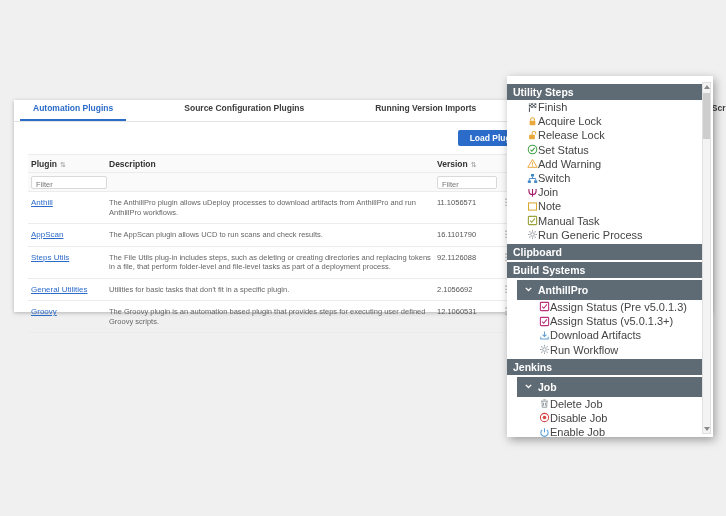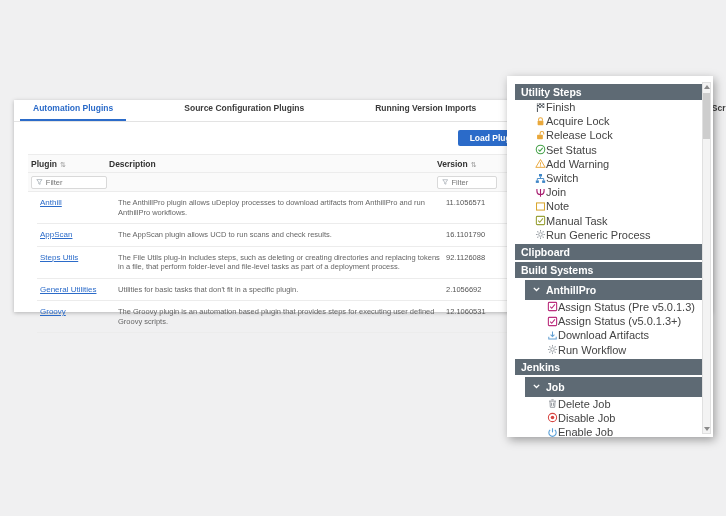--- a/index.html
+++ b/index.html
@@ -41,41 +41,41 @@
   .t-filter { background:#fafafa; height:19px; align-items:center; }
   .col-plugin { width:81px; padding-left:3px; flex:none; }
   .col-desc { width:328px; flex:none; }
   .col-version { width:62px; flex:none; }
   .col-menu { width:14px; flex:none; text-align:center; }
   .t-head .hlabel { font-weight:bold; font-size:8.5px; color:#333; }
   .sort-glyph { color:#9a9a9a; font-size:7px; margin-left:3px; }
   .filter-box {
     display:flex; align-items:center; gap:3px;
     background:#fff; border:1px solid #d9d9d9; border-radius:2px;
-    height:13px; padding:0 4px; color:#999;
+    height:13px; padding:0 4px; color:#999;flex-direction:column;
   }
   .filter-box input {
     border:none; outline:none; width:100%; font-size:7.5px; color:#555;
     font-family:"Liberation Sans", sans-serif; background:transparent;
   }
   .filter-plugin { width:76px; }
   .filter-version { width:60px; }
-  .data-row { padding:6px 0;margin-left:9px; }
+  .data-row { padding:6px 0; }
   .plugin-link { color:#2b6bc9; text-decoration:underline; cursor:pointer; font-size:8px; }
   .desc-text { color:#666; font-size:7.5px; line-height:9.5px; }
   .version-text { color:#555; font-size:7.5px; }
   .kebab { color:#777; font-size:9px; cursor:pointer; line-height:9px; }
 
   
   .panel {
     position:absolute; left:507px; top:76px; width:206px; height:361px;
     background:#fff; box-shadow:2px 3px 9px rgba(0,0,0,0.35);
     padding:8px 0 3px 0; z-index:10; overflow:hidden;
   }
-  .panel-list { width:196px;margin-left:8px; }
+  .panel-list { width:196px; }
   .p-header {
     background:#5e6a74; color:#fff; font-size:10.5px; font-weight:bold;
     height:16px; line-height:16px; padding-left:6px; margin-top:2px;
   }
   .p-header:first-child { margin-top:0; }
   .p-subheader {
     background:#5e6a74; color:#fff; font-size:10.5px; font-weight:bold;
     height:20px; margin-top:2px; margin-left:10px;
     display:flex; align-items:center; gap:5px; padding-left:7px; cursor:pointer;
   }

